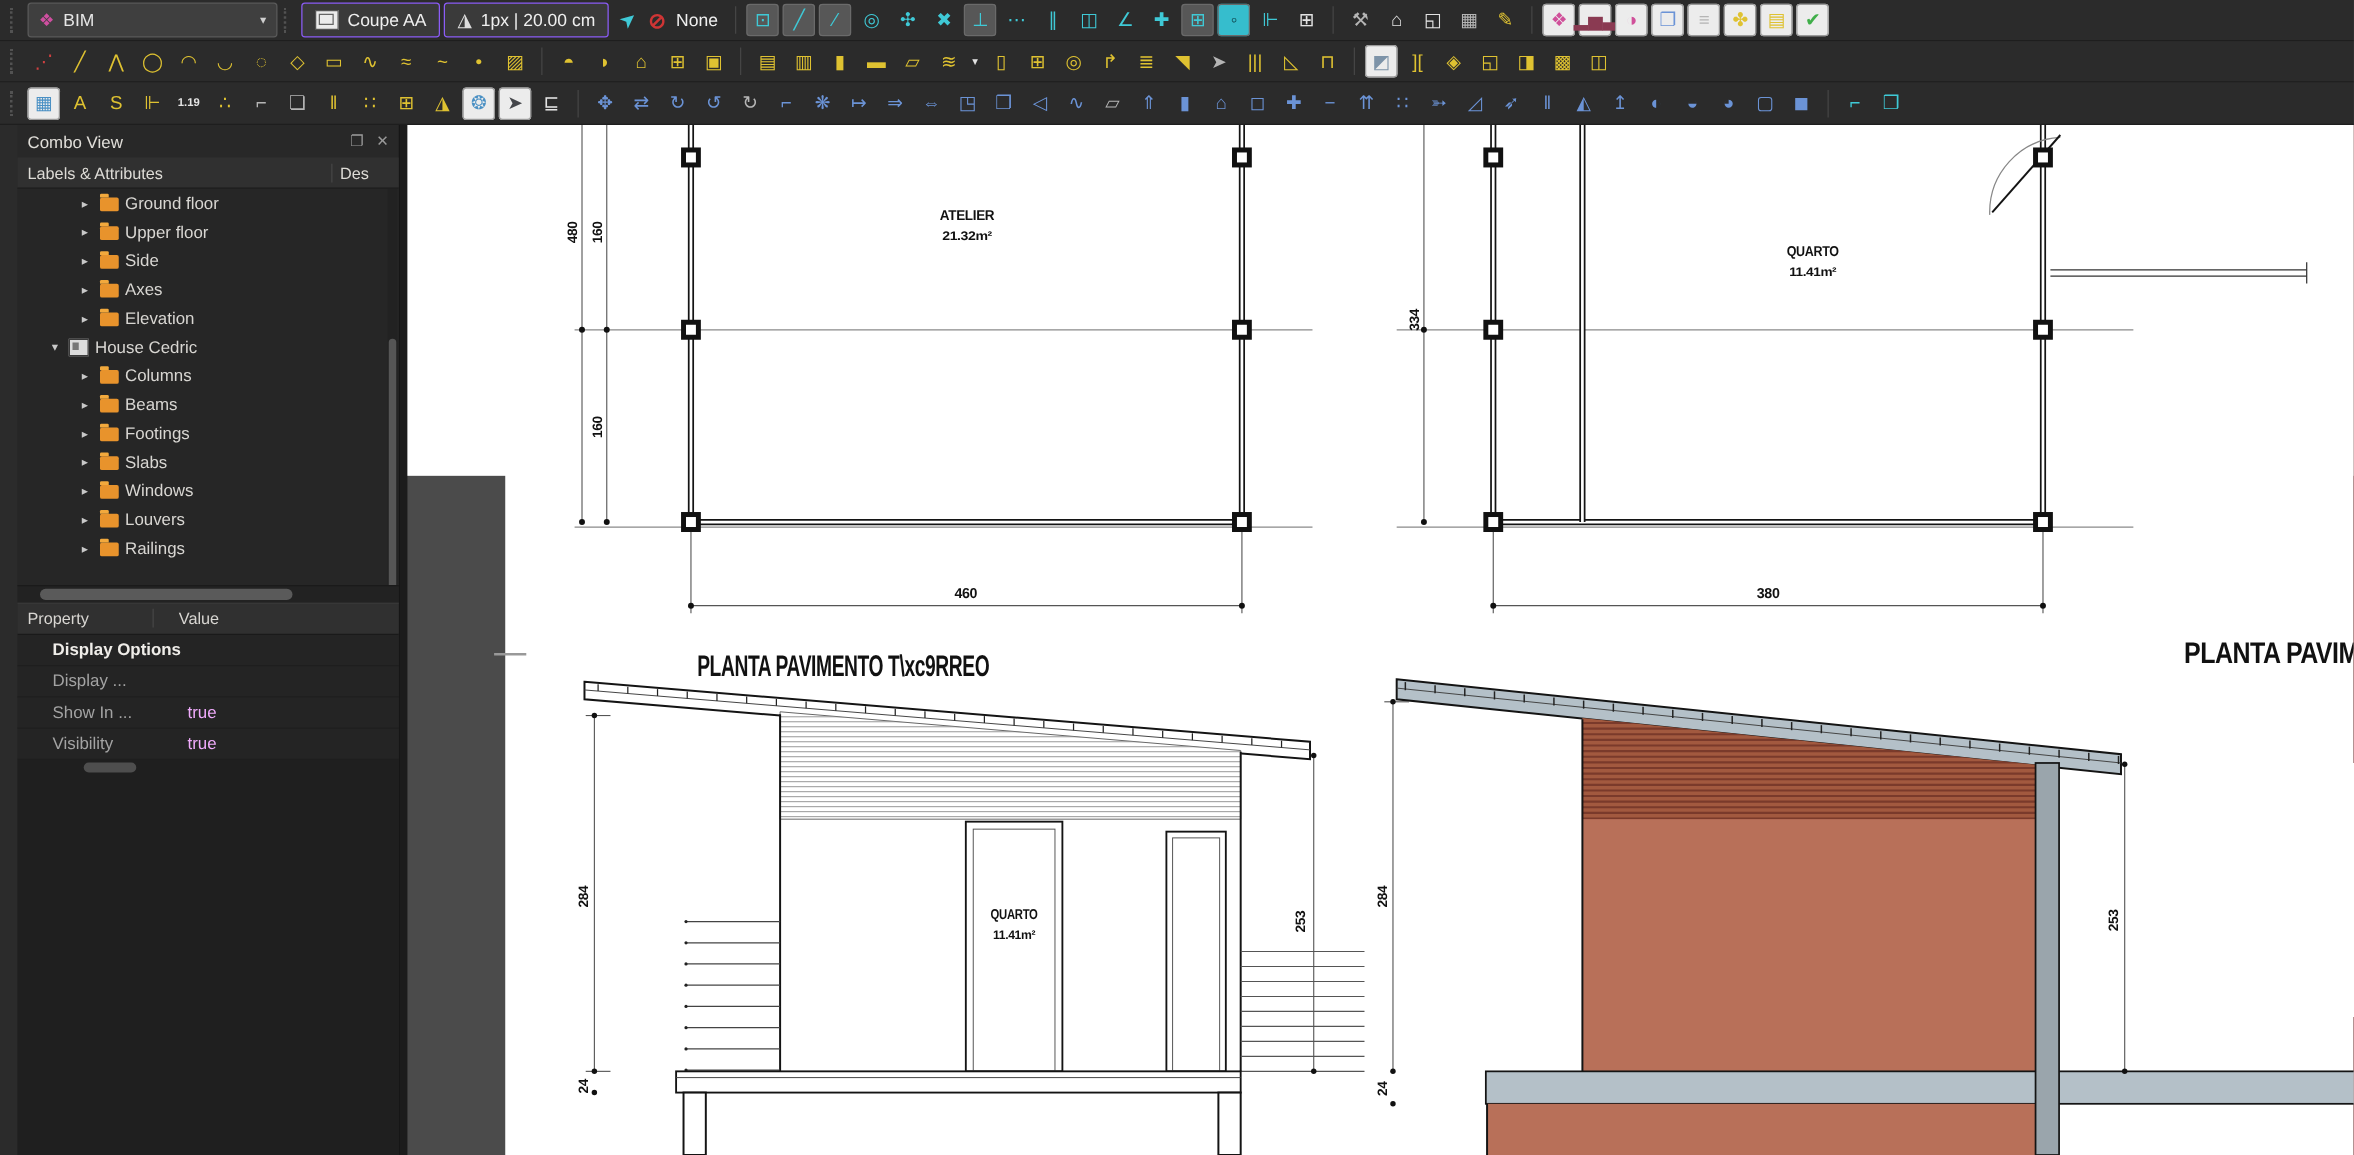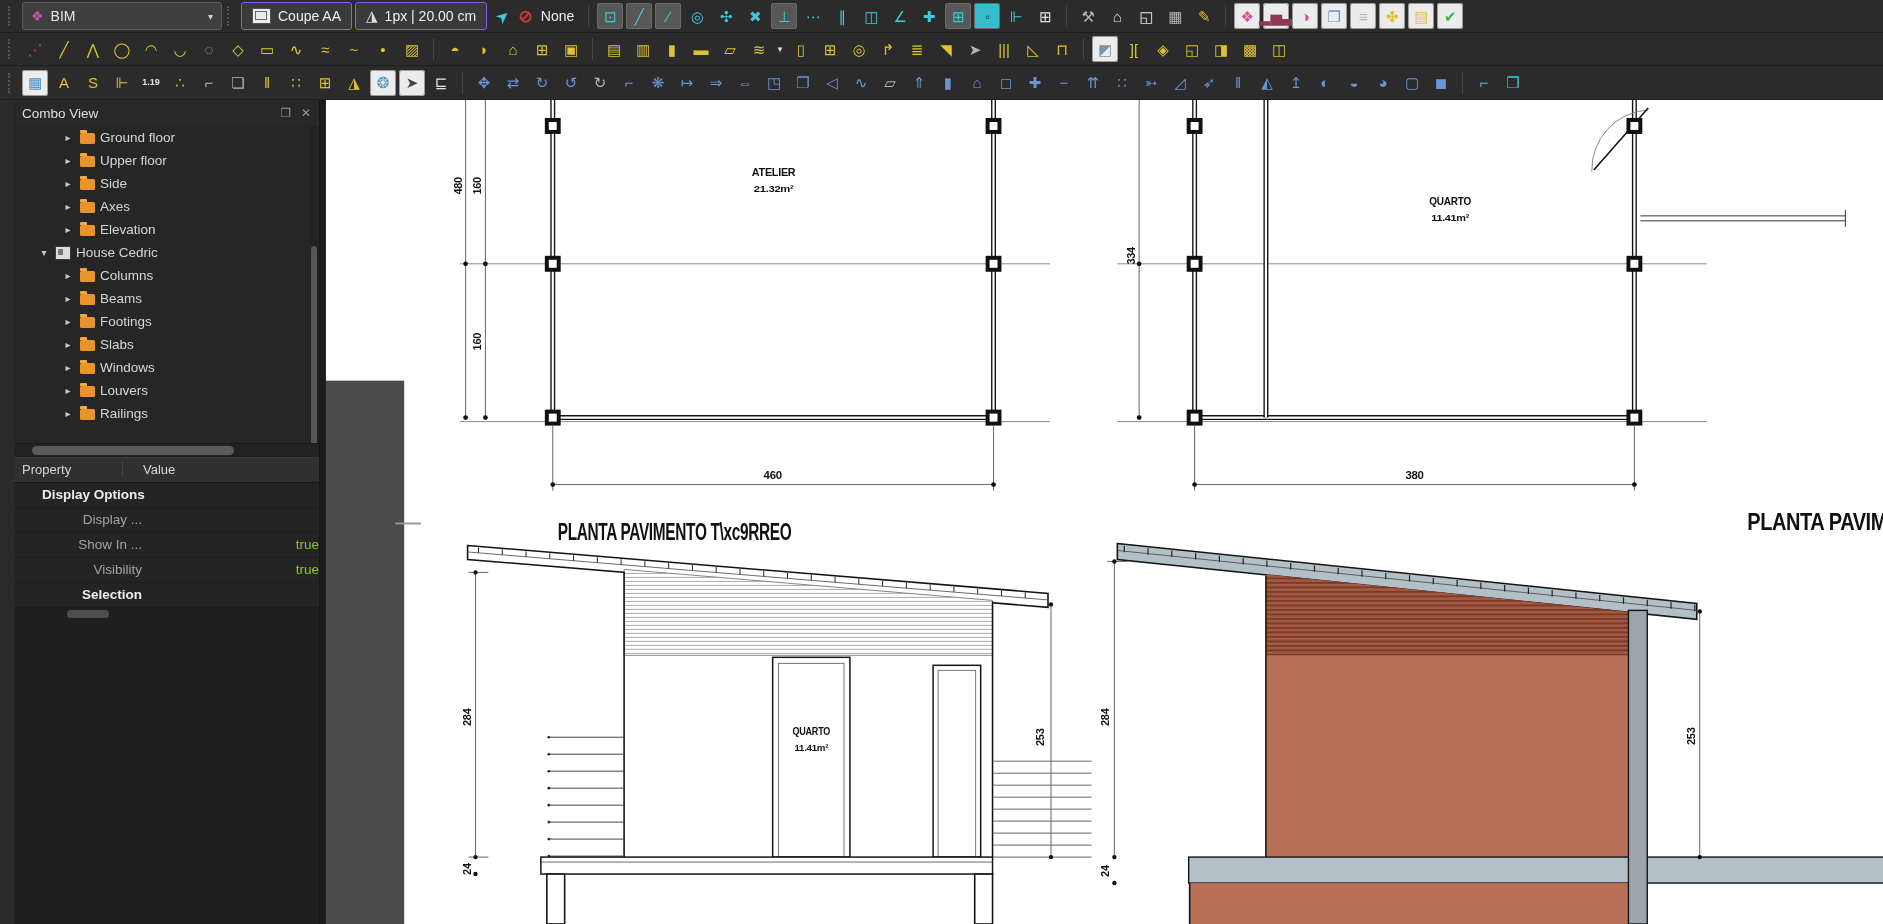--- a/index.html
+++ b/index.html
@@ -62,24 +62,24 @@
     background-image:linear-gradient(#777,#777);background-repeat:no-repeat;background-size:5px 6px;background-position:2px 2px;}
   .vscroll{position:absolute;right:1px;top:0;bottom:0;width:8px;background:#222;}
   .vscroll .thumb{position:absolute;top:120px;height:300px;left:1px;right:1px;background:#565656;border-radius:3px;}
   .hscroll{height:13px;background:#222;position:relative;border-top:1px solid #1a1a1a;}
   .hscroll .thumb{position:absolute;left:18px;width:202px;top:2px;bottom:2px;background:#5a5a5a;border-radius:5px;}
   .prop-head{height:24px;display:flex;align-items:center;background:#303030;
     border-top:1px solid #3a3a3a;border-bottom:1px solid #1a1a1a;}
   .prop-head .c1{width:100px;padding-left:8px}
   .prop-head .c2{flex:1;padding-left:20px;border-left:1px solid #454545}
   .props{background:#242424;}
-  .prow{height:24px;display:flex;align-items:center;border-bottom:1px solid #1e1e1e;font-size:13.5px;text-align:right;}
+  .prow{height:24px;display:flex;align-items:center;border-bottom:1px solid #1e1e1e;font-size:13.5px;}
   .prow .pname{width:100px;padding-left:28px;color:#a3a3a3;white-space:nowrap}
   .prow .pname.bold{font-weight:bold;color:#efede9}
-  .prow .pval{flex:1;padding-left:8px;color:#84cc16}
+  .prow .pval{flex:1;padding-left:8px;color:#f0abfc}
   .pscroll{flex:1;background:#1f1f1f;position:relative;min-height:12px;}
   .pscroll .thumb{position:absolute;left:53px;width:42px;top:2px;height:8px;background:#4e4e4e;border-radius:4px;}
   
   .canvas{flex:1;position:relative;background:#ef4444;min-width:0;}
   .canvas svg{position:absolute;inset:0;width:100%;height:100%;}
   .xln{stroke:#8a8a8a;stroke-width:1;fill:none}
   .thin{stroke:#444;stroke-width:0.8;fill:none}
   .wallO{stroke:#141414;stroke-width:5;fill:none}
   .wallI{stroke:#ffffff;stroke-width:2.2;fill:none}
   .dim{stroke:#555;stroke-width:0.9;fill:none}
@@ -277,20 +277,24 @@
   </div>
 
   <div class="main">
 
     <div class="panel">
       <div class="cv-title">
         <span class="t">Combo View</span>
         <span class="wicon">❐</span>
         <span class="wicon">✕</span>
       </div>
+      <div class="tree-head">
+        <span class="c1">Labels &amp; Attributes</span>
+        <span class="c2">Des</span>
+      </div>
       <div class="tree">
         <div id="treehost">
             <div class="trowi lvl2">
               <span class="arr">▸</span>
               <span class="tico">
                 <span class="ti-folder"></span>
               </span>
               <span class="tlabel">Ground floor</span>
             </div>
             <div class="trowi lvl2">
@@ -398,24 +402,20 @@
             <span class="pname">Display ...</span>
             <span class="pval"></span>
           </div>
           <div class="prow">
             <span class="pname">Show In ...</span>
             <span class="pval">true</span>
           </div>
           <div class="prow">
             <span class="pname">Visibility</span>
             <span class="pval">true</span>
-          </div>
-          <div class="prow">
-            <span class="pname bold">Selection</span>
-            <span class="pval"></span>
           </div>
         </div>
       <div class="pscroll">
           <div class="thumb"></div>
         </div>
     </div>
 
     <div class="canvas">
       <svg id="cv" viewBox="0 0 1578 825" preserveAspectRatio="none">
         <defs>

